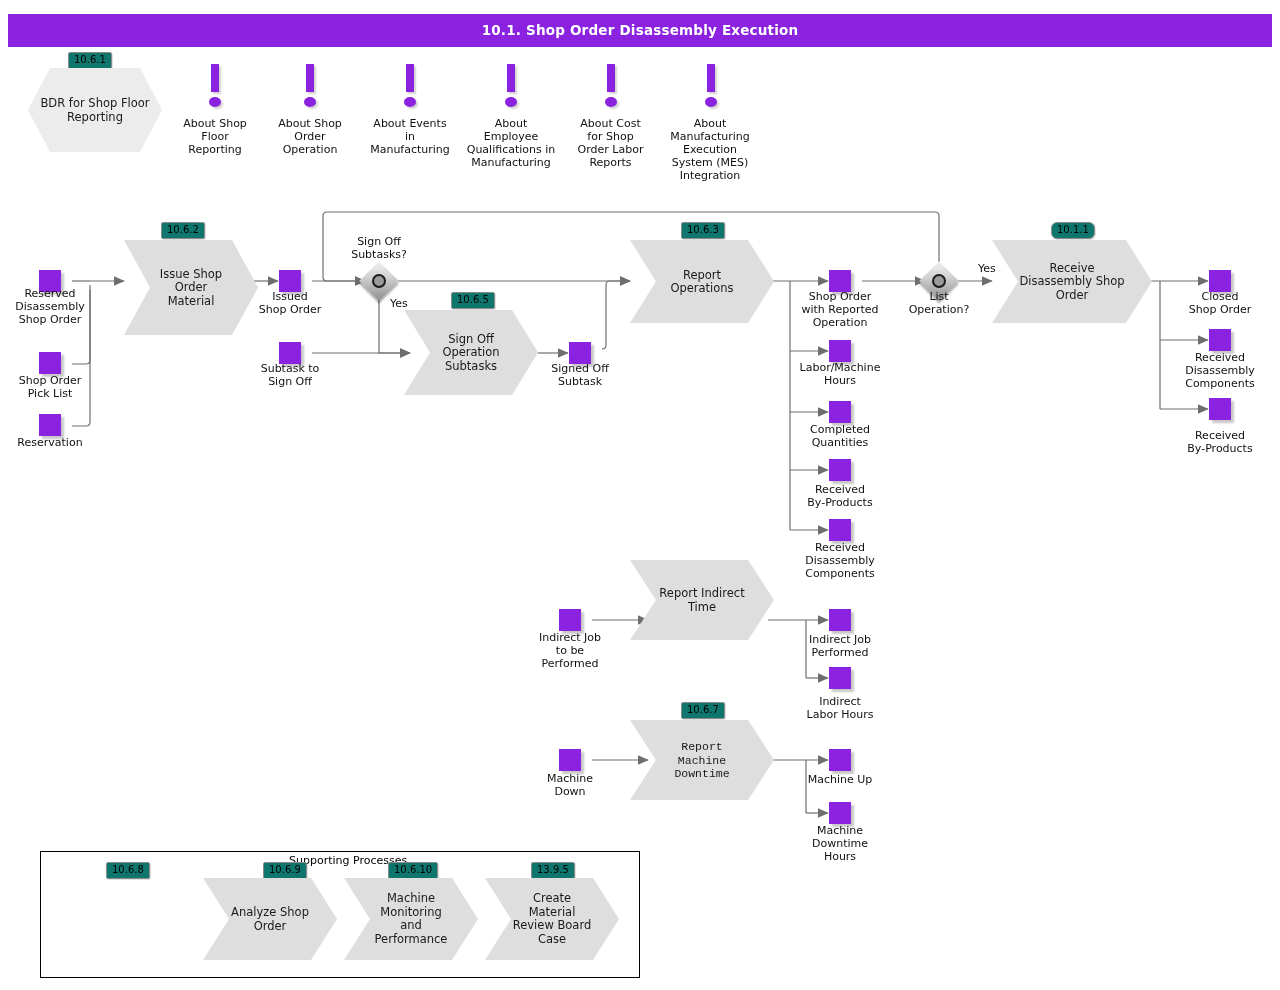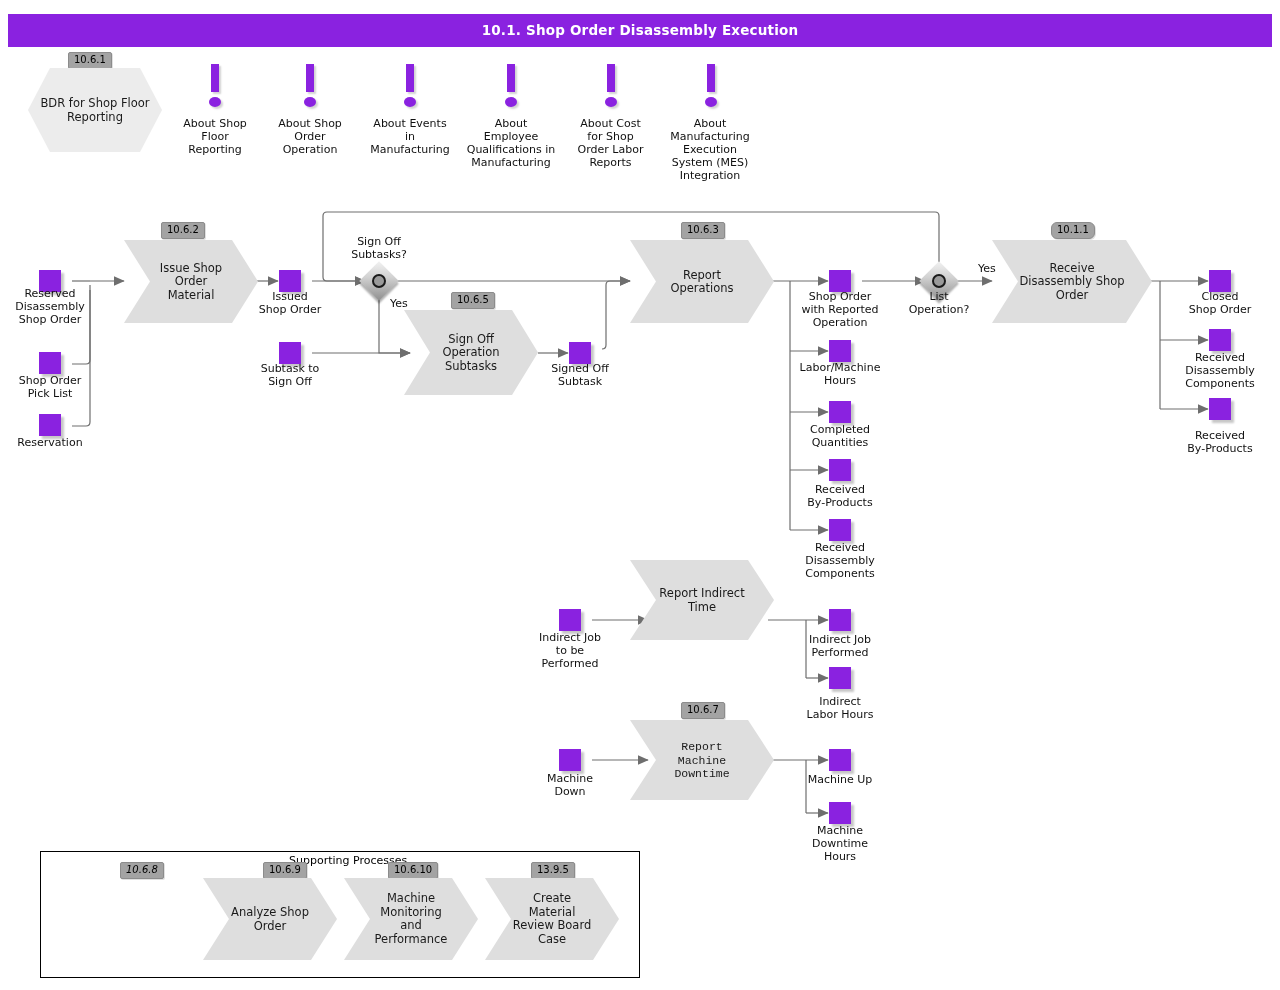--- a/index.html
+++ b/index.html
@@ -24,21 +24,21 @@
         text-align:center;font-size:11.5px;line-height:13.5px;color:#1a1a1a;}
 
   
   .hex{position:absolute;background:#ececec;
        clip-path:polygon(22px 0, calc(100% - 22px) 0, 100% 50%, calc(100% - 22px) 100%, 22px 100%, 0 50%);
        filter:drop-shadow(3px 3px 2px rgba(0,0,0,.25));}
   .hex .lbl{position:absolute;left:8px;right:8px;top:50%;transform:translateY(-50%);
        text-align:center;font-size:11.5px;line-height:13.5px;color:#1a1a1a;}
 
   
-  .badge{position:absolute;background:#a3a3a3;border:1px solid #8c8c8c;border-radius:2px;
+  .badge{position:absolute;background:#0f766e;border:1px solid #8c8c8c;border-radius:2px;
          font-size:10px;line-height:14px;height:15px;padding:0 5px;color:#000;
          white-space:nowrap;box-shadow:1px 1px 0 rgba(0,0,0,.12);}
 
   
   .dobj{position:absolute;width:22px;height:22px;background:#8a22e0;
         box-shadow:3px 3px 2px rgba(0,0,0,.22);}
   
   .cap{position:absolute;text-align:center;font-size:11px;line-height:13px;color:#111;
        white-space:pre-line;}
 
@@ -198,21 +198,21 @@
 Shop Order</div>
 
   <div class="dobj" style="left:39px;top:352px;"></div>
   <div class="cap" style="left:0px;top:374px;width:100px;">Shop Order
 Pick List</div>
 
   <div class="dobj" style="left:39px;top:414px;"></div>
   <div class="cap" style="left:0px;top:436px;width:100px;">Reservation</div>
 
   <div class="badge" style="left:161px;top:222px;">10.6.2</div>
-  <div class="chev" style="left:124px;top:240px;width:134px;height:83px;">
+  <div class="chev" style="left:124px;top:240px;width:134px;height:95px;">
     <div class="lbl">Issue Shop
 Order Material</div>
   </div>
 
   <div class="dobj" style="left:279px;top:270px;"></div>
   <div class="cap" style="left:240px;top:290px;width:100px;">Issued
 Shop Order</div>
 
   <div class="dobj" style="left:279px;top:342px;"></div>
   <div class="cap" style="left:240px;top:362px;width:100px;">Subtask to
@@ -326,21 +326,21 @@
   <div class="cap" style="left:788px;top:773px;width:104px;">Machine Up</div>
 
   <div class="dobj" style="left:829px;top:802px;"></div>
   <div class="cap" style="left:788px;top:824px;width:104px;">Machine
 Downtime
 Hours</div>
 
   <div class="grp" style="left:40px;top:851px;width:600px;height:127px;"></div>
   <div class="grp-title" style="left:285px;top:855px;">Supporting Processes</div>
 
-  <div class="badge" style="left:120px;top:862px;font-style:italic;">10.6.8</div>
+  <div class="badge" style="left:106px;top:862px;">10.6.8</div>
 
   <div class="badge" style="left:250px;top:862px;margin-left:13px;">10.6.9</div>
   <div class="chev" style="left:203px;top:878px;width:134px;height:82px;">
     <div class="lbl">Analyze Shop
 Order</div>
   </div>
 
   <div class="badge" style="left:388px;top:862px;">10.6.10</div>
   <div class="chev" style="left:344px;top:878px;width:134px;height:82px;">
     <div class="lbl">Machine

